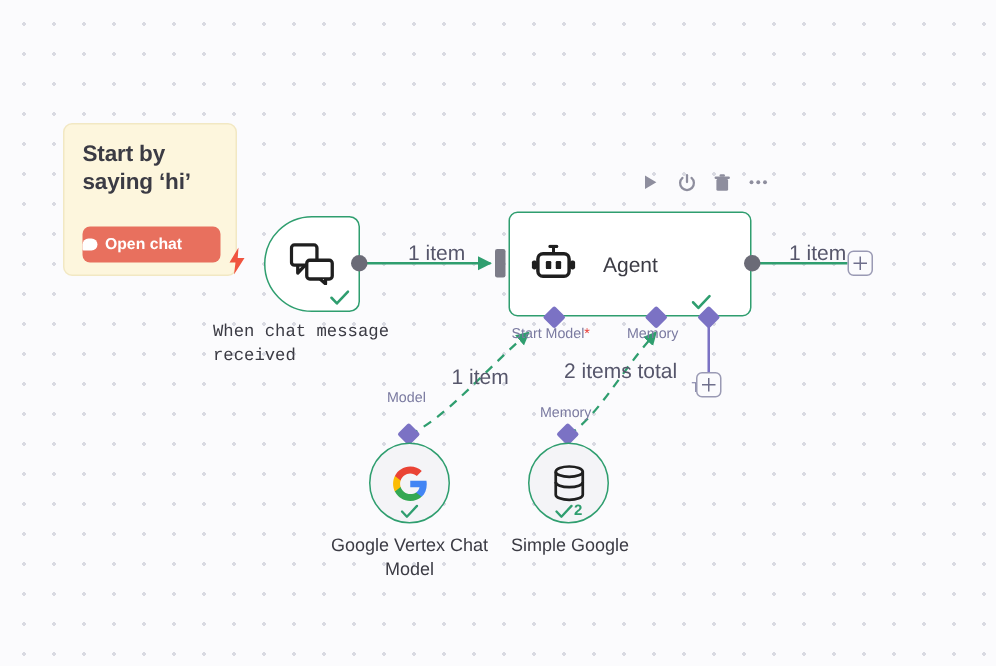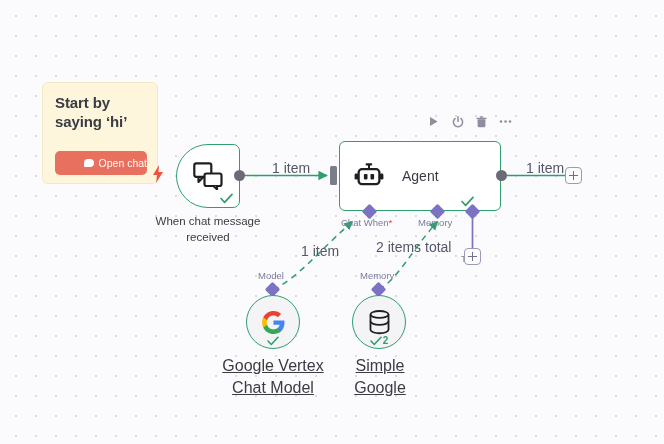--- a/index.html
+++ b/index.html
@@ -56,24 +56,24 @@
     left: 12px;
     top: 68px;
     width: 92px;
     height: 24px;
     background: #e8705e;
     border: none;
     border-radius: 5px;
     color: #ffffff;
     font-family: "Liberation Sans", sans-serif;
     font-size: 10.5px;
-    font-weight: 400;
-    display: flex;
-    align-items: center;
-    justify-content: flex-end;
+    font-weight: 700;
+    display: flex;
+    align-items: center;
+    justify-content: flex-start;
     gap: 5px;
     cursor: pointer;
     padding: 0;
   }
   #open-chat-btn .bubble {
     width: 10px;
     height: 8px;
     background: #fff;
     border-radius: 5px 5px 5px 1px;
     flex: none;
@@ -105,24 +105,25 @@
   #trigger-node .check {
     position: absolute;
     right: 6px;
     bottom: 3px;
   }
   #trigger-label {
     position: absolute;
     left: 142px;
     top: 214px;
     width: 132px;
-    text-align: center;
+    text-align: left;
     font-size: 11.5px;
     color: #3b3b44;
     line-height: 1.35;
+    font-family: Liberation Mono, monospace;
   }
 
   
   #agent-node {
     position: absolute;
     left: 339px;
     top: 141px;
     width: 162px;
     height: 70px;
     background: #ffffff;
@@ -201,24 +202,23 @@
     align-items: center;
     justify-content: center;
     gap: 1px;
     color: #2f9e6f;
     font-size: 10px;
     font-weight: 600;
   }
   .sub-node-label {
     position: absolute;
     text-align: center;
-    font-size: 16px;
+    font-size: 12px;
     color: #3b3b44;
     line-height: 1.35;
-    text-decoration: underline;
   }
   #vertex-label { left: 211px; top: 355px; width: 124px; }
   #memory-label { left: 330px; top: 355px; width: 100px; }
 
   
   .conn-label {
     position: absolute;
     font-size: 14px;
     color: #56566b;
     white-space: nowrap;
@@ -367,27 +367,27 @@
     </svg>
   </div>
   <div id="agent-out-dot" class="port-dot"></div>
   <div class="conn-label" style="left:526px; top:160px;">1 item</div>
 
   <div class="diamond" style="left:364px; top:206px;"></div>
   <div class="diamond" style="left:432px; top:206px;"></div>
   <div class="diamond" style="left:467px; top:206px;"></div>
 
   <div class="sub-label" style="left:341px; top:217px;">
-    <span>Chat When</span><span class="req">*</span>
+    <span>Start Model</span><span class="req">*</span>
   </div>
   <div class="sub-label" style="left:418px; top:217px;">Memory</div>
   <div class="sub-label" style="left:461px; top:217px;margin-top:36px;">Tool</div>
 
   <div class="diamond" style="left:267px; top:284px;"></div>
-  <div class="sub-label" style="left:258px; top:270px;">Model</div>
+  <div class="sub-label" style="left:258px; top:260px;">Model</div>
 
   <div id="vertex-node" class="sub-node">
     <svg width="25" height="25" viewBox="0 0 48 48">
       <path fill="#4285F4" d="M45.12 24.5c0-1.56-.14-3.06-.4-4.5H24v8.51h11.84c-.51 2.75-2.06 5.08-4.39 6.64v5.52h7.11c4.16-3.83 6.56-9.47 6.56-16.17z"></path>
       <path fill="#34A853" d="M24 46c5.94 0 10.92-1.97 14.56-5.33l-7.11-5.52c-1.97 1.32-4.49 2.1-7.45 2.1-5.73 0-10.58-3.87-12.31-9.07H4.34v5.7C7.96 41.07 15.4 46 24 46z"></path>
       <path fill="#FBBC05" d="M11.69 28.18C11.25 26.86 11 25.45 11 24s.25-2.86.69-4.18v-5.7H4.34C2.85 17.09 2 20.45 2 24s.85 6.91 2.34 9.88l7.35-5.7z"></path>
       <path fill="#EA4335" d="M24 10.75c3.23 0 6.13 1.11 8.41 3.29l6.31-6.31C34.91 4.18 29.93 2 24 2 15.4 2 7.96 6.93 4.34 14.12l7.35 5.7c1.73-5.2 6.58-9.07 12.31-9.07z"></path>
     </svg>
     <span class="badge">
       <svg width="12" height="10" viewBox="0 0 13 11">

